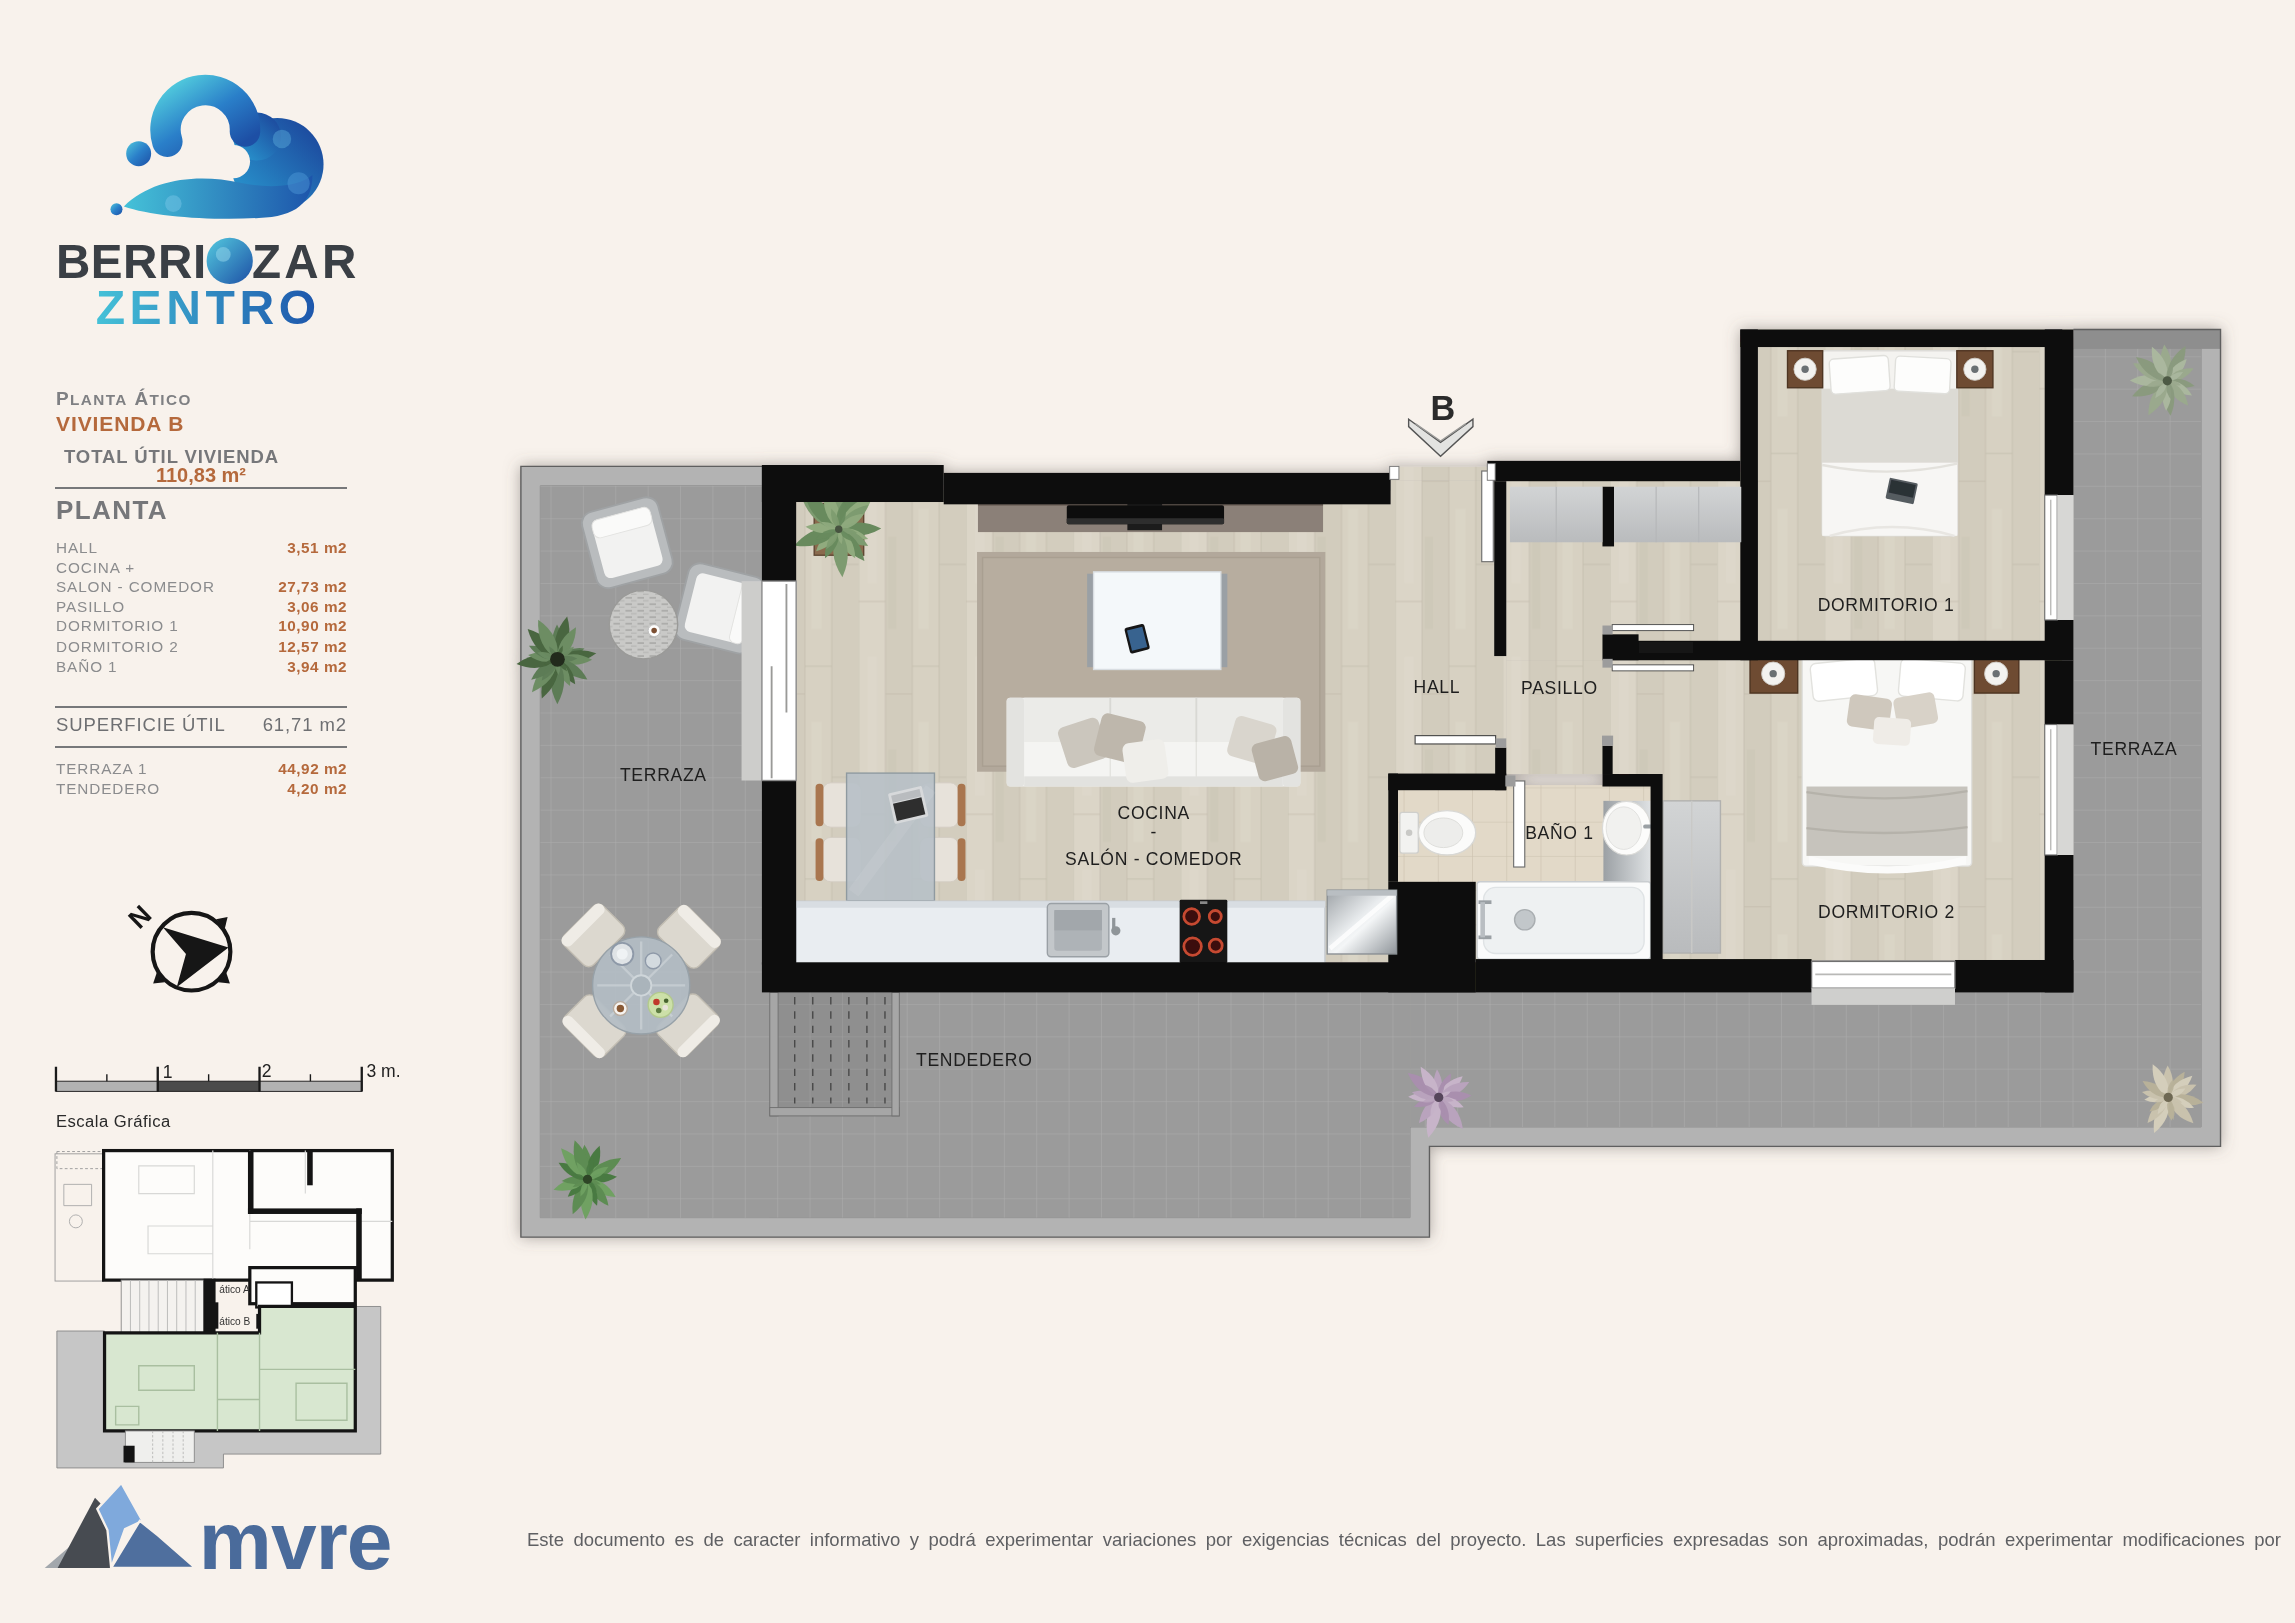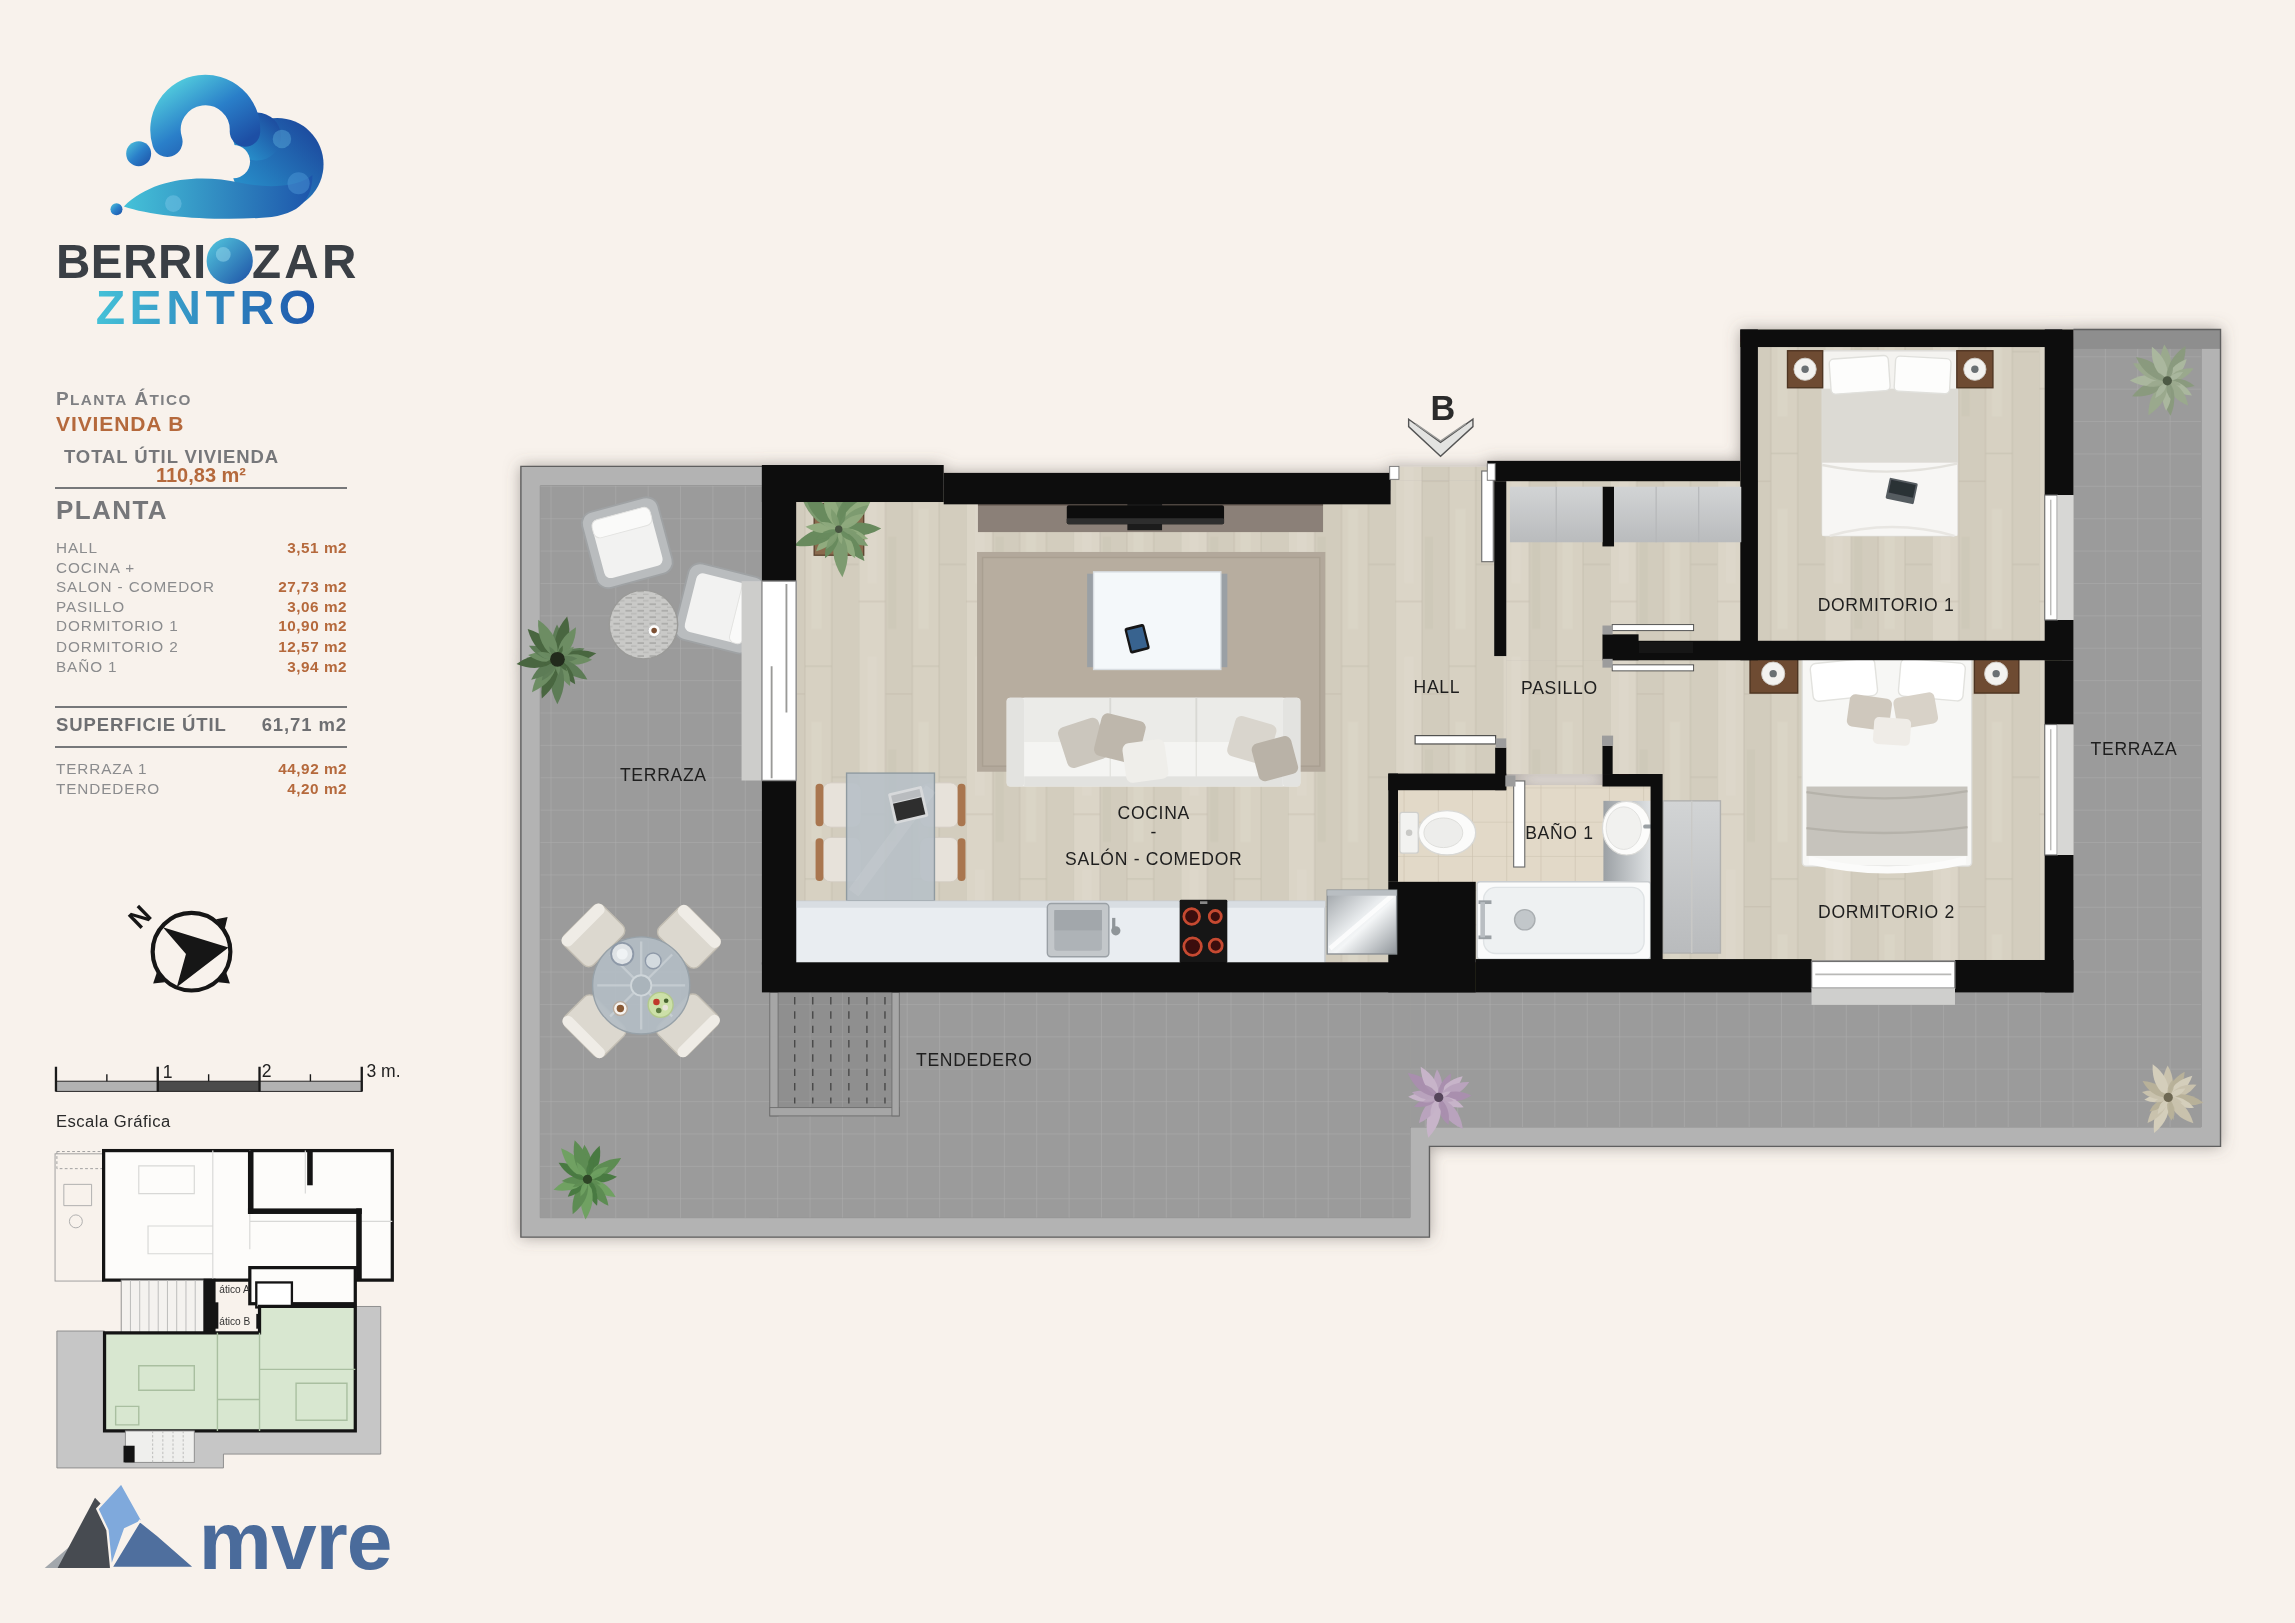--- a/index.html
+++ b/index.html
@@ -70,28 +70,29 @@
 <div class="row" style="top:539px">HALL<b>3,51 m2</b></div>
 <div class="row" style="top:559px">COCINA +</div>
 <div class="row" style="top:578px">SALON - COMEDOR<b>27,73 m2</b></div>
 <div class="row" style="top:598px">PASILLO<b>3,06 m2</b></div>
 <div class="row" style="top:617px">DORMITORIO 1<b>10,90 m2</b></div>
 <div class="row" style="top:638px">DORMITORIO 2<b>12,57 m2</b></div>
 <div class="row" style="top:658px">BAÑO 1<b>3,94 m2</b></div>
 
 <div class="hr" style="top:706px"></div>
 
-<div class="abs" style="left:56px;top:714px;width:291px;font-size:18.5px;font-weight:bold;letter-spacing:0.9px;color:#6e6f72">SUPERFICIE ÚTIL<span style="float:right">61,71 m2</span></div>
+<div class="abs" style="left:56px;top:714px;width:291px;font-size:18.5px;font-weight:normal;letter-spacing:0.9px;color:#6e6f72">SUPERFICIE ÚTIL<span style="float:right">61,71 m2</span></div>
 
 <div class="hr" style="top:746px"></div>
 
 <div class="row" style="top:760px">TERRAZA 1<b>44,92 m2</b></div>
 <div class="row" style="top:780px">TENDEDERO<b>4,20 m2</b></div>
 
 <div class="abs" style="left:527px;top:1529px;width:1754px;font-size:18.5px;line-height:22px;color:#5f6063;text-align:justify">
+    <span style="display:block;text-align:justify;text-align-last:justify">Este documento es de caracter informativo y podrá experimentar variaciones por exigencias técnicas del proyecto. Las superficies expresadas son aproximadas, podrán experimentar modificaciones por</span>
   </div>
 
 <svg class="abs" style="left:37px;top:1471px" width="416" height="120" viewBox="0 0 900 260">
  <polygon points="16,210 100,138 160,210" fill="#a2a7ac"></polygon>
  <polygon points="44,210 125,58 185,120 160,210" fill="#474b51"></polygon>
  <polygon points="130,82 182,26 228,108 190,126 160,210 152,128" fill="#7fa9dc" stroke="#f8f2ec" stroke-width="5"></polygon>
  <polygon points="160,210 222,108 262,140 342,210" fill="#4f6f9e" stroke="#f8f2ec" stroke-width="5"></polygon>
  <text x="350" y="212" font-family="Liberation Sans, sans-serif" font-weight="bold" font-size="178" letter-spacing="-2" fill="#4a6b9b">mvre</text>
 </svg>
 

